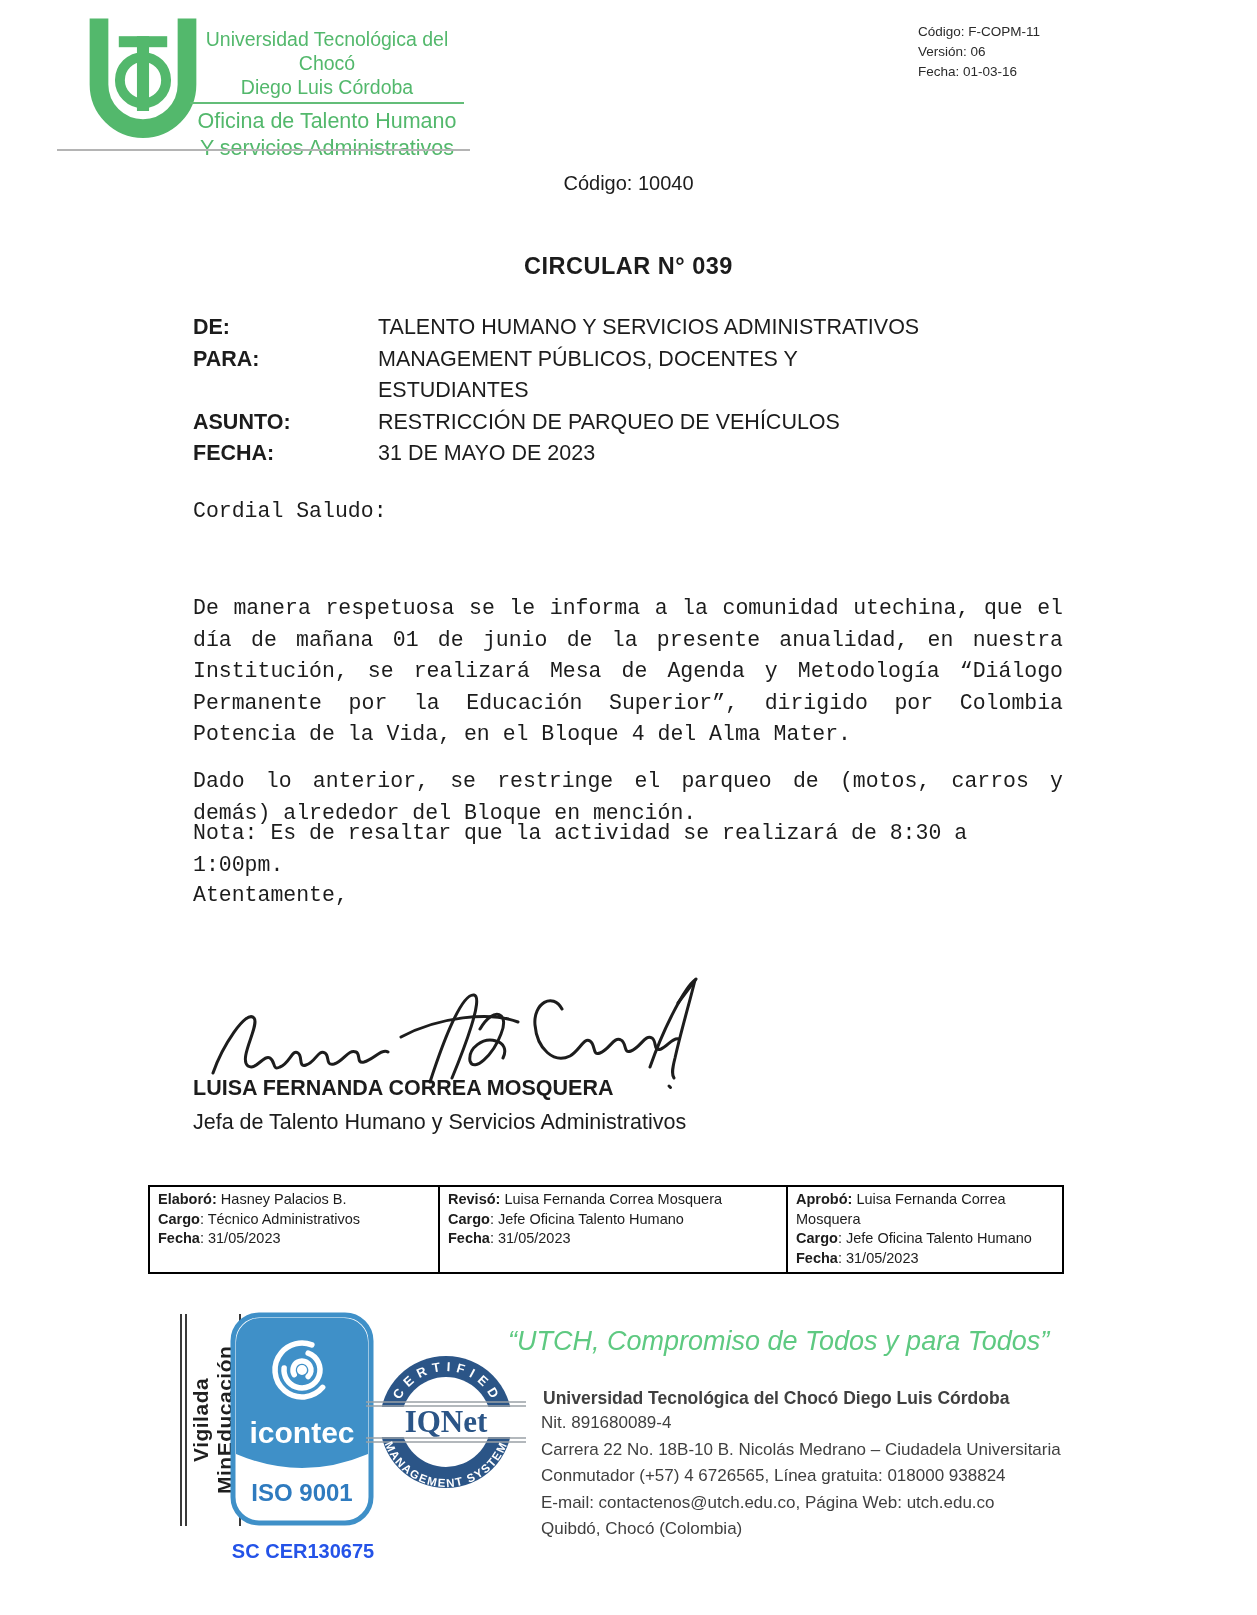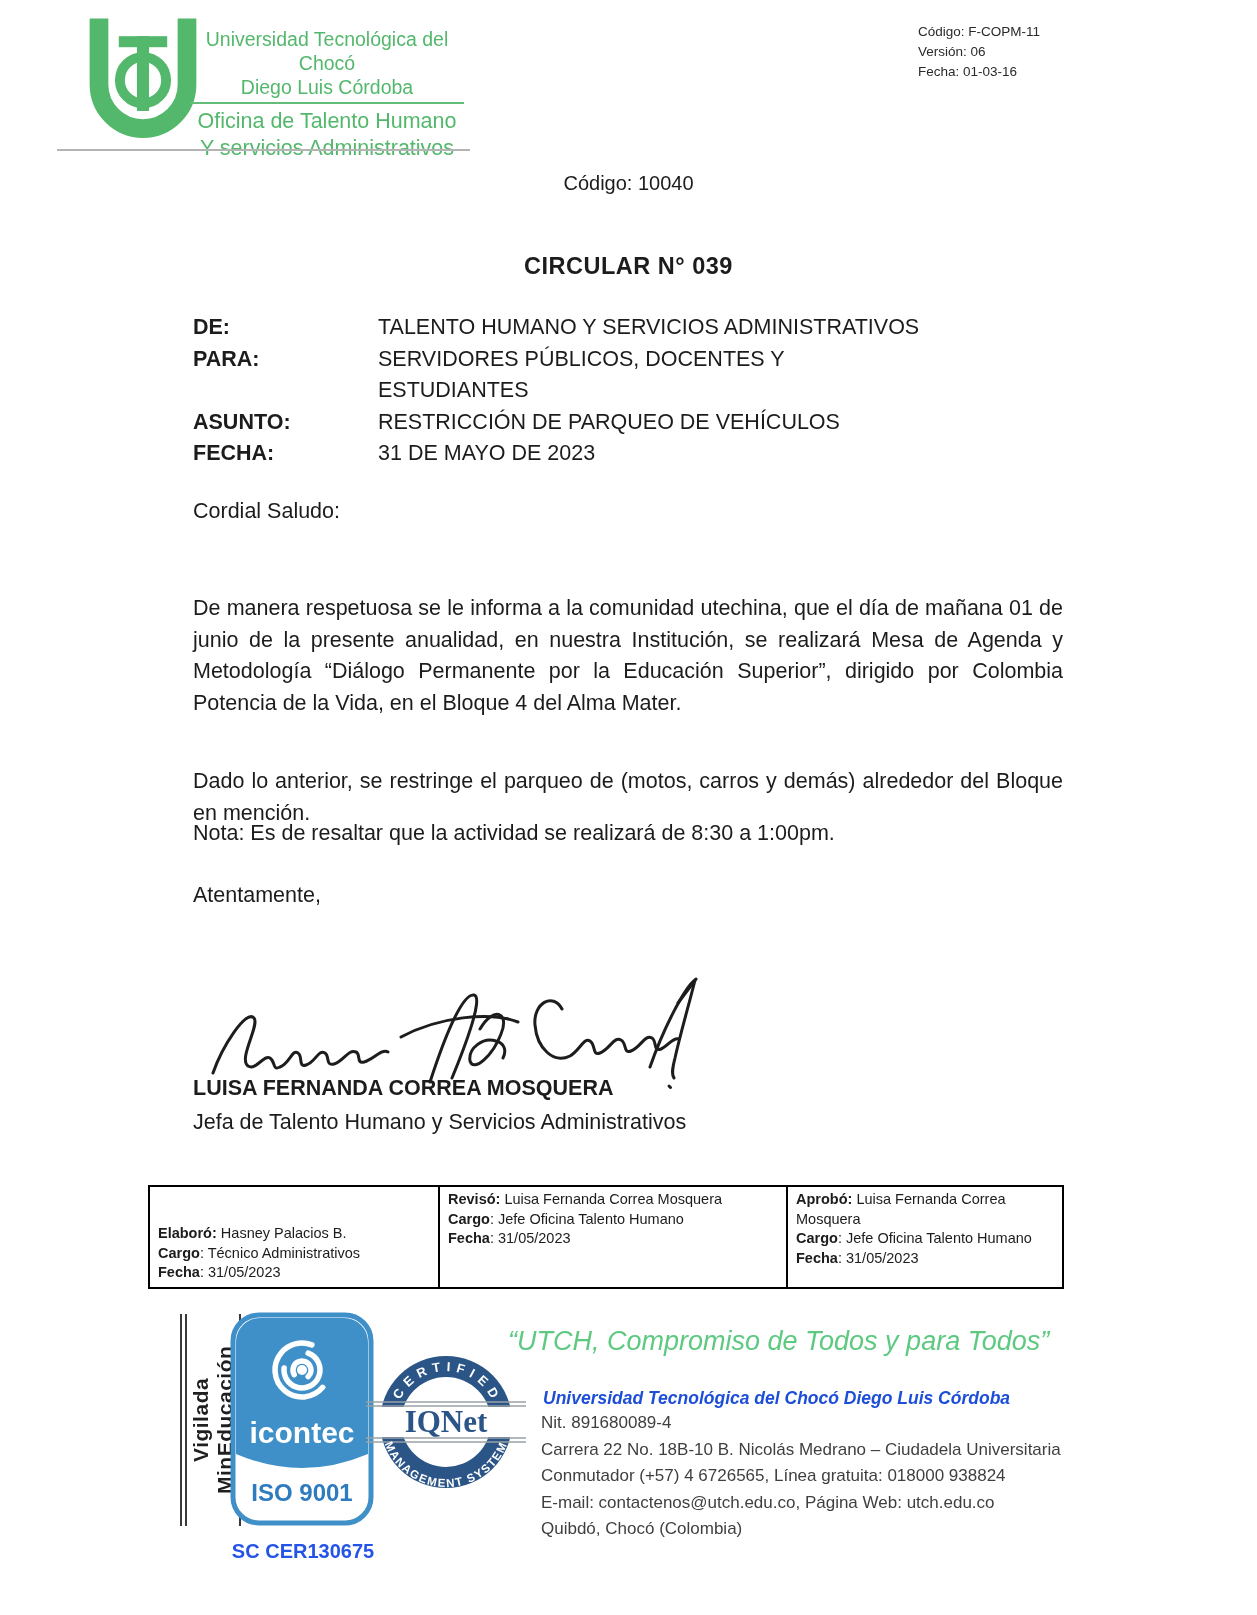--- a/index.html
+++ b/index.html
@@ -18,21 +18,21 @@
   .hdr-gray-rule { border-top:2px solid #b4b4b4; }
   .meta { font-size:13.5px; line-height:20px; color:#2a2a2a; }
 
   
   .codigo-line { width:100%; text-align:center; font-size:20px; }
   .title { width:100%; text-align:center; font-size:23.5px; font-weight:bold; letter-spacing:.5px; }
   .fields { font-size:21.5px; }
   .field-row { display:flex; height:31.5px; align-items:flex-start; }
   .field-label { width:185px; font-weight:bold; }
   .field-value { flex:1; }
-  .body-text { font-size:21.5px; line-height:31.5px; }
+  .body-text { font-size:21.5px; line-height:31.5px;font-family:Liberation Mono, monospace; }
   .justify { text-align:justify;margin-top:35px; }
   .signer-name { font-size:21.5px; font-weight:bold; }
   .signer-title { font-size:21.5px; }
 
   
   .appr-table { display:flex; border:2px solid #000; }
   .appr-cell { padding:3px 8px 4px 8px; font-size:14.5px; line-height:19.5px; }
   .appr-cell + .appr-cell { border-left:2px solid #000; }
   .appr-cell b { font-weight:bold; }
 
@@ -42,21 +42,21 @@
   }
   .v-bar { width:2px; background:#3a3a3a; }
   .v-bar-gap { width:3px; }
   .vigilada-text {
     writing-mode:vertical-rl; transform:rotate(180deg);
     font-weight:bold; font-size:21px; color:#1f1f1f;
     padding:0 2px; text-align:center; letter-spacing:.5px;
   }
   .sc-cer { font-size:20px; font-weight:bold; color:#2453e8; text-align:center; width:170px; }
   .slogan { font-size:27px; font-style:italic; color:#5ec981; white-space:nowrap; }
-  .uni-name { font-size:17.5px; font-weight:bold; color:#1d4ed8;font-style:italic; }
+  .uni-name { font-size:17.5px; font-weight:bold; color:#404040; }
   .uni-lines { font-size:17px; line-height:26.5px; color:#3f3f3f; }
 </style>
 </head>
 <body>
 
 <div class="page">
 
   <div class="abs" style="left:88px; top:16px; width:110px; height:124px;">
     <svg width="110" height="124" viewBox="0 0 100 112">
       <path d="M10,2 V62 a40,40 0 0 0 80,0 V2" fill="none" stroke="#53b86c" stroke-width="17"></path>
@@ -86,21 +86,21 @@
 
   <div class="abs title" style="left:0; top:253px;">CIRCULAR N° 039</div>
 
   <div class="abs fields" style="left:193px; top:315px; width:880px;">
     <div class="field-row">
       <span class="field-label">DE:</span>
       <span class="field-value">TALENTO HUMANO Y SERVICIOS ADMINISTRATIVOS</span>
     </div>
     <div class="field-row">
       <span class="field-label">PARA:</span>
-      <span class="field-value">SERVIDORES PÚBLICOS, DOCENTES Y</span>
+      <span class="field-value">MANAGEMENT PÚBLICOS, DOCENTES Y</span>
     </div>
     <div class="field-row">
       <span class="field-label"></span>
       <span class="field-value">ESTUDIANTES</span>
     </div>
     <div class="field-row">
       <span class="field-label">ASUNTO:</span>
       <span class="field-value">RESTRICCIÓN DE PARQUEO DE VEHÍCULOS</span>
     </div>
     <div class="field-row">
@@ -131,21 +131,21 @@
         <path d="M498,14 C492,22 486,30 480,38"></path>
         <path d="M471,121 l1.5,1.5"></path>
       </g>
     </svg>
   </div>
 
   <div class="abs signer-name" style="left:193px; top:1076px; width:870px;">LUISA FERNANDA CORREA MOSQUERA</div>
   <div class="abs signer-title" style="left:193px; top:1110px; width:870px;">Jefa de Talento Humano y Servicios Administrativos</div>
 
   <div class="abs appr-table" style="left:148px; top:1185px; width:916px; box-sizing:border-box;">
-    <div class="appr-cell" style="width:272px;margin-top:34px;">
+    <div class="appr-cell" style="width:272px;">
       <div><b>Elaboró:</b><span> Hasney Palacios B.</span></div>
       <div><b>Cargo</b><span>: Técnico Administrativos</span></div>
       <div><b>Fecha</b><span>: 31/05/2023</span></div>
     </div>
     <div class="appr-cell" style="width:330px;">
       <div><b>Revisó:</b><span> Luisa Fernanda Correa Mosquera</span></div>
       <div><b>Cargo</b><span>: Jefe Oficina Talento Humano</span></div>
       <div><b>Fecha</b><span>: 31/05/2023</span></div>
     </div>
     <div class="appr-cell" style="flex:1;">

